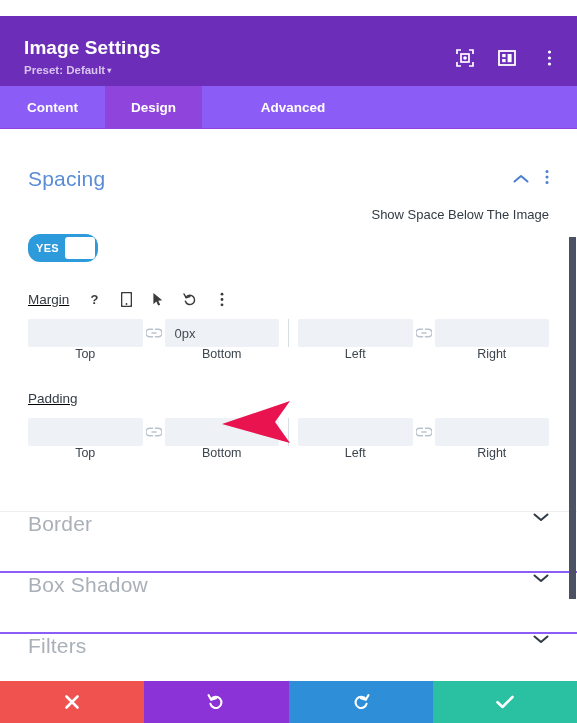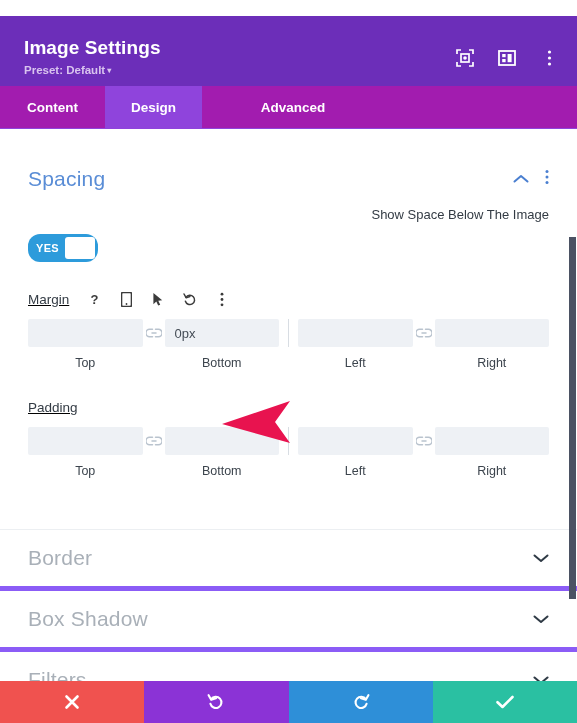--- a/index.html
+++ b/index.html
@@ -71,21 +71,21 @@
     width: 20px;
     height: 20px;
     display: flex;
     align-items: center;
     justify-content: center;
     cursor: pointer;
   }
 
   
   .tabs {
-    background: #a21caf;
+    background: #8b5cf6;
     height: 42px;
     flex: 0 0 42px;
     display: flex;
     align-items: stretch;
     border-bottom: 1px solid #8f44dc;
   }
   .tab {
     display: flex;
     align-items: center;
     justify-content: center;
@@ -222,45 +222,44 @@
     font-family: "Liberation Sans", sans-serif;
     font-size: 13px;
     color: #444c55;
     padding: 0 10px;
     outline: none;
   }
   .qinput::placeholder { color: #9aa3ad; }
   .qcap {
     font-size: 12.5px;
     color: #3c444d;
-    margin-top: 9px;
   }
   .link-icon {
     flex: 0 0 22px;
     width: 22px;
     height: 28px;
     display: flex;
     align-items: center;
     justify-content: center;
     color: #b9c3ce;
     cursor: pointer;
   }
 
   
   .collapsed-list {
     margin-top: 35px;
     border-top: 1px solid #eceff2;
   }
   .section-collapsed {
     height: 61px;
     display: flex;
-    align-items: center;
+    align-items: flex-start;
     justify-content: space-between;
     padding: 0 28px;
-    border-bottom: 5px solid #8b5cf6;
+    border-bottom: 2px solid #8b5cf6;
     box-sizing: border-box;
     cursor: pointer;
   }
   .section-title-closed {
     color: #a9b0b8;
     font-size: 21px;
     font-weight: normal;
     letter-spacing: 0.2px;
   }
   .chev-closed { color: #2f3a45; display:flex; align-items:center; }

